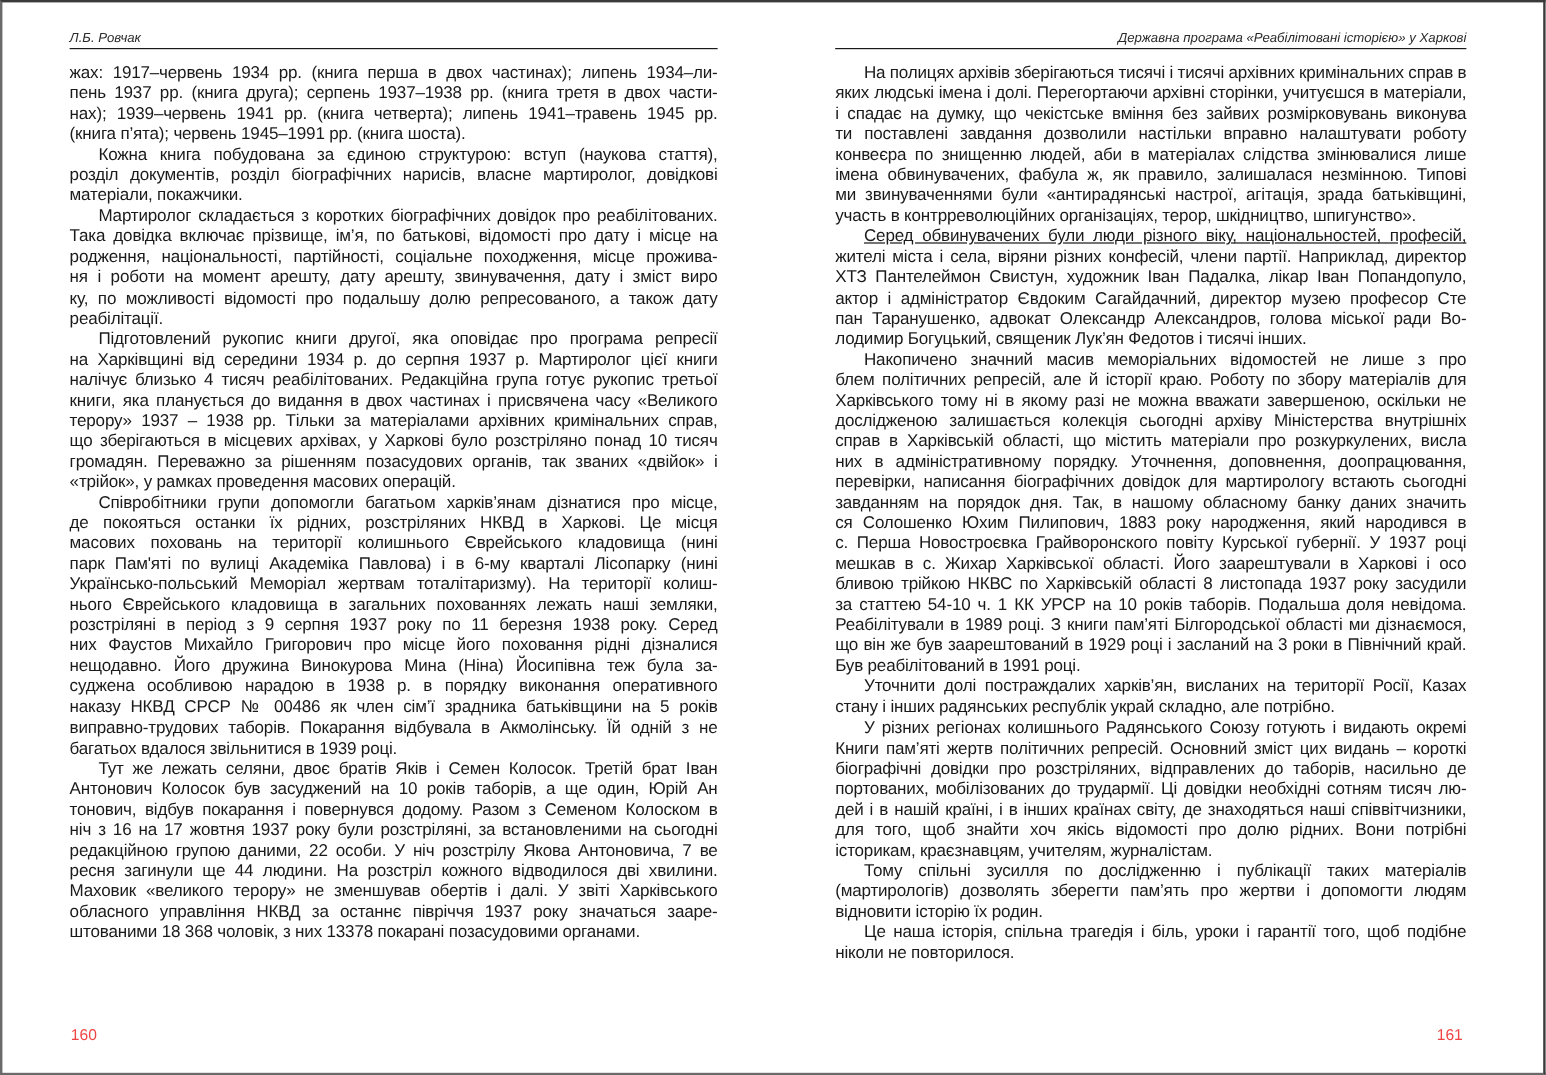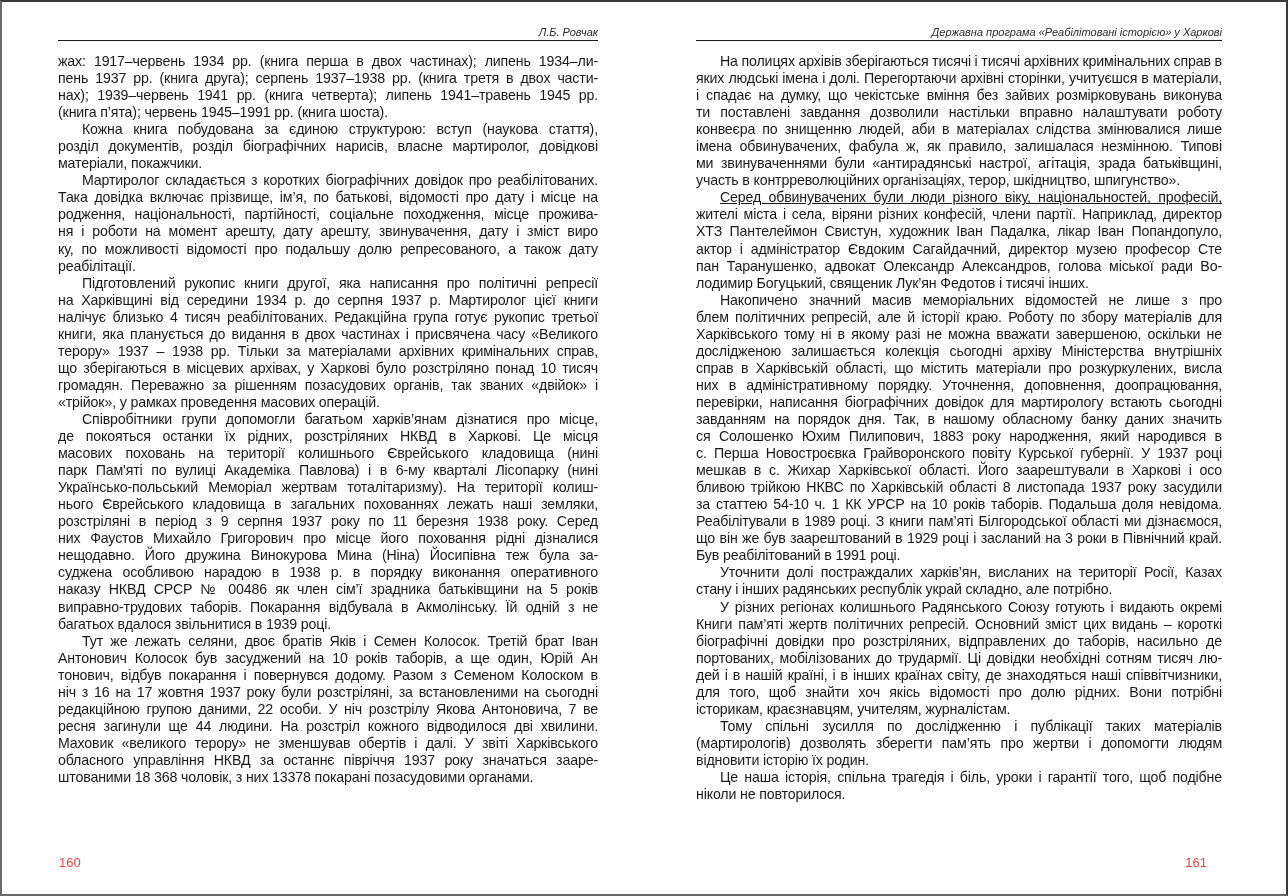--- a/index.html
+++ b/index.html
@@ -17,41 +17,41 @@
     font-family: "Liberation Sans", sans-serif;
     color: #1a1a1a;
   }
   .page-left { left: 58px; width: 540px; }
   .page-right { left: 696px; width: 526px; }
   .running-head {
     position: absolute; top: 24px; left: 0; right: 0;
     font-size: 11px; font-style: italic; color: #2a2a2a;
     height: 16px; line-height: 16px;
   }
-  .page-left .running-head { text-align: right; }
+  .page-left .running-head { text-align: left; }
   .page-right .running-head { text-align: right; }
   .head-rule {
     position: absolute; top: 40px; left: 0; right: 0;
     height: 0; border-top: 1px solid #1a1a1a;
   }
   .body-text {
     position: absolute; top: 53px; left: 0; right: 0;
     font-size: 14.2px; line-height: 17.05px;
     text-align: justify;
     letter-spacing: -0.15px;
   }
   .body-text .line { display: block; white-space: nowrap; height: 17.05px; }
   .line.just { text-align-last: justify; }
   .line.indent { padding-left: 24px; }
   .page-number {
     position: absolute; top: 855px;
     font-size: 13px; color: #ef4444;
   }
   .page-left .page-number { left: 1px; }
-  .page-right .page-number { right: 15px; }
+  .page-right .page-number { right: 3px; }
 </style>
 </head>
 <body>
 
 <div class="frame"></div>
 
 <div class="page page-left">
   <div class="running-head">Л.Б. Ровчак</div>
   <div class="head-rule"></div>
   <div class="body-text" id="left-body">
@@ -61,21 +61,21 @@
       <span class="line"><span style="white-space: nowrap;">(книга п’ята); червень 1945–1991 рр. (книга шоста).</span></span>
       <span class="line just indent"><span style="white-space: nowrap; word-spacing: 0px;">Кожна книга побудована за єдиною структурою: вступ (наукова стаття),</span></span>
       <span class="line just"><span style="white-space: nowrap; word-spacing: 0px;">розділ документів, розділ біографічних нарисів, власне мартиролог, довідкові</span></span>
       <span class="line"><span style="white-space: nowrap;">матеріали, покажчики.</span></span>
       <span class="line just indent"><span style="white-space: nowrap; word-spacing: 0px;">Мартиролог складається з коротких біографічних довідок про реабілітованих.</span></span>
       <span class="line just"><span style="white-space: nowrap; word-spacing: 0px;">Така довідка включає прізвище, ім’я, по батькові, відомості про дату і місце на</span></span>
       <span class="line just"><span style="white-space: nowrap; word-spacing: 0px;">родження, національності, партійності, соціальне походження, місце прожива-</span></span>
       <span class="line just"><span style="white-space: nowrap; word-spacing: 0px;">ня і роботи на момент арешту, дату арешту, звинувачення, дату і зміст виро</span></span>
       <span class="line just"><span style="white-space: nowrap; word-spacing: 0px;">ку, по можливості відомості про подальшу долю репресованого, а також дату</span></span>
       <span class="line"><span style="white-space: nowrap;">реабілітації.</span></span>
-      <span class="line just indent"><span style="white-space: nowrap; word-spacing: 0px;">Підготовлений рукопис книги другої, яка написання про політичні репресії</span></span>
+      <span class="line just indent"><span style="white-space: nowrap; word-spacing: 0px;">Підготовлений рукопис книги другої, яка оповідає про програма репресії</span></span>
       <span class="line just"><span style="white-space: nowrap; word-spacing: 0px;">на Харківщині від середини 1934 р. до серпня 1937 р. Мартиролог цієї книги</span></span>
       <span class="line just"><span style="white-space: nowrap; word-spacing: 0px;">налічує близько 4 тисяч реабілітованих. Редакційна група готує рукопис третьої</span></span>
       <span class="line just"><span style="white-space: nowrap; word-spacing: 0px;">книги, яка планується до видання в двох частинах і присвячена часу «Великого</span></span>
       <span class="line just"><span style="white-space: nowrap; word-spacing: 0px;">терору» 1937 – 1938 рр. Тільки за матеріалами архівних кримінальних справ,</span></span>
       <span class="line just"><span style="white-space: nowrap; word-spacing: 0px;">що зберігаються в місцевих архівах, у Харкові було розстріляно понад 10 тисяч</span></span>
       <span class="line just"><span style="white-space: nowrap; word-spacing: 0px;">громадян. Переважно за рішенням позасудових органів, так званих «двійок» і</span></span>
       <span class="line"><span style="white-space: nowrap;">«трійок», у рамках проведення масових операцій.</span></span>
       <span class="line just indent"><span style="white-space: nowrap; word-spacing: 0px;">Співробітники групи допомогли багатьом харків’янам дізнатися про місце,</span></span>
       <span class="line just"><span style="white-space: nowrap; word-spacing: 0px;">де покояться останки їх рідних, розстріляних НКВД в Харкові. Це місця</span></span>
       <span class="line just"><span style="white-space: nowrap; word-spacing: 0px;">масових поховань на території колишнього Єврейського кладовища (нині</span></span>

